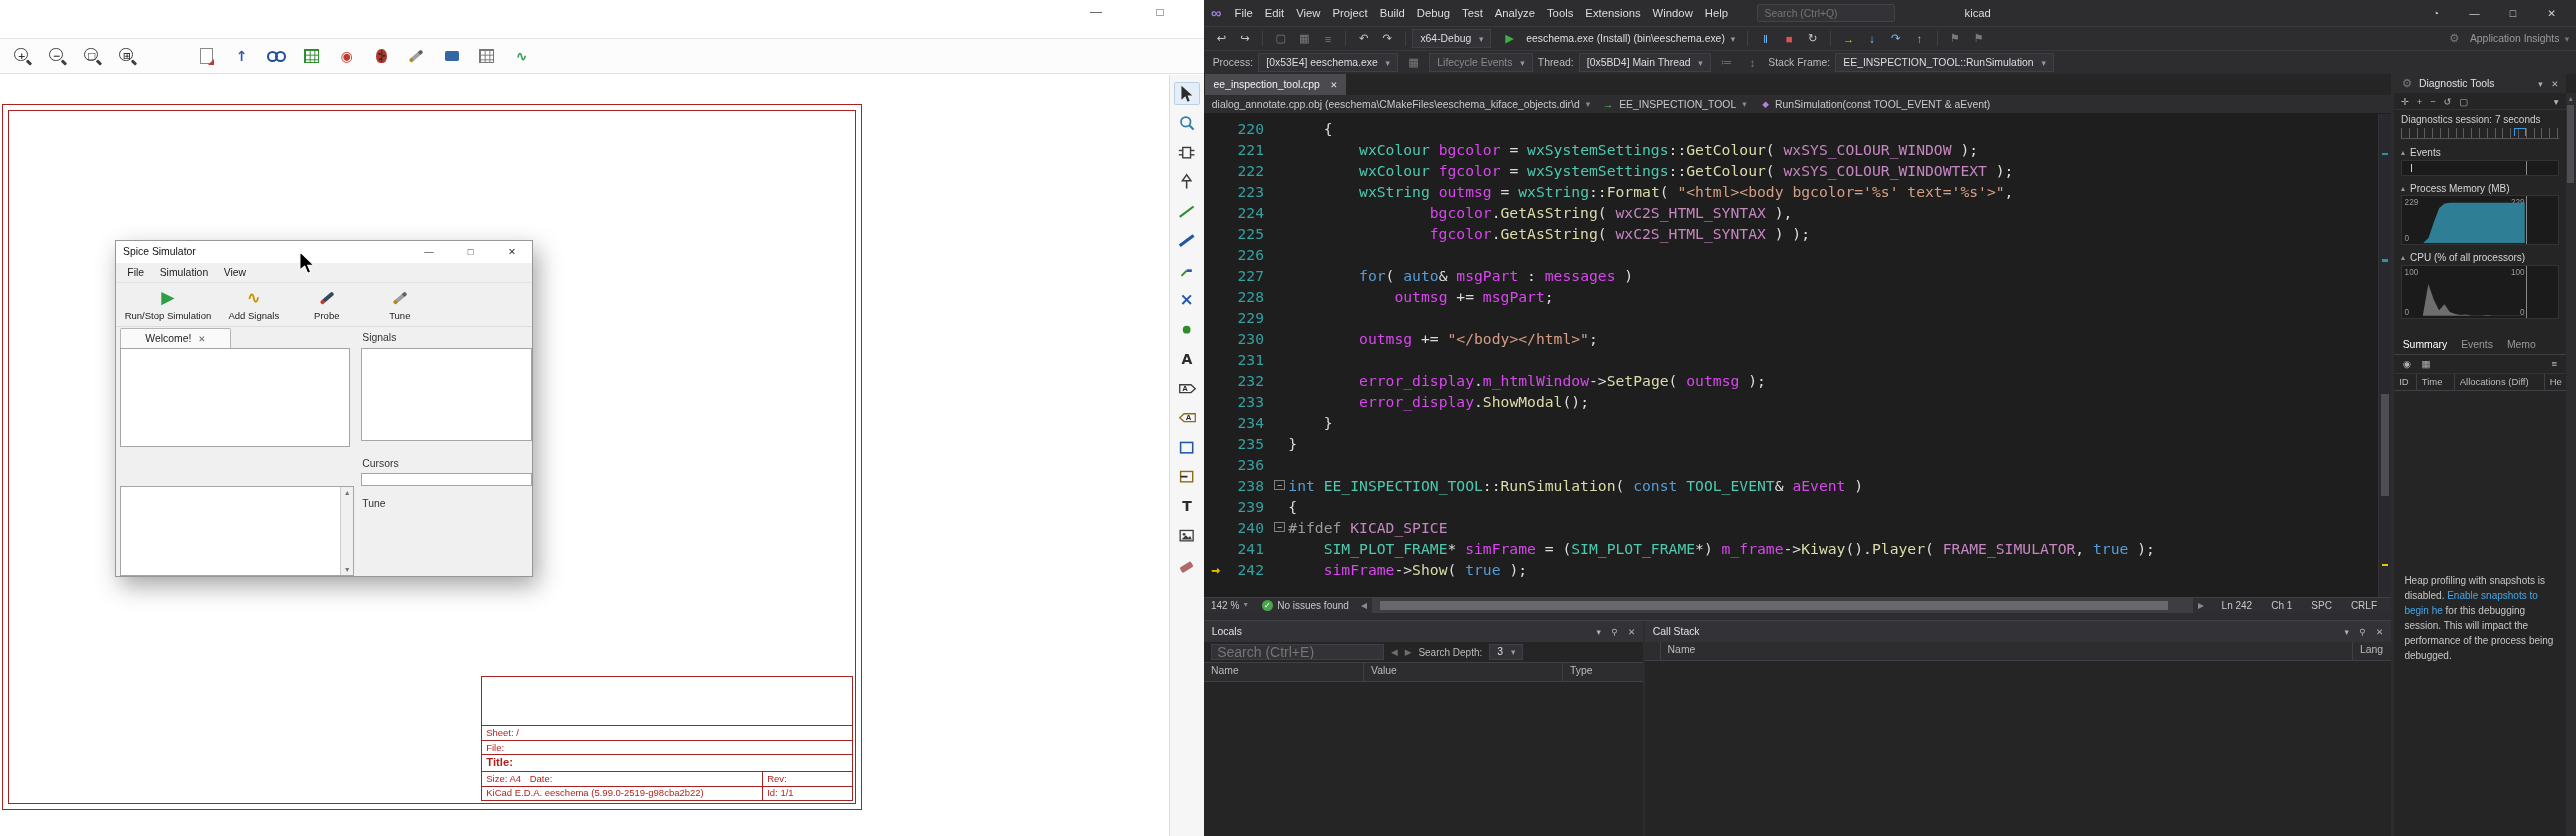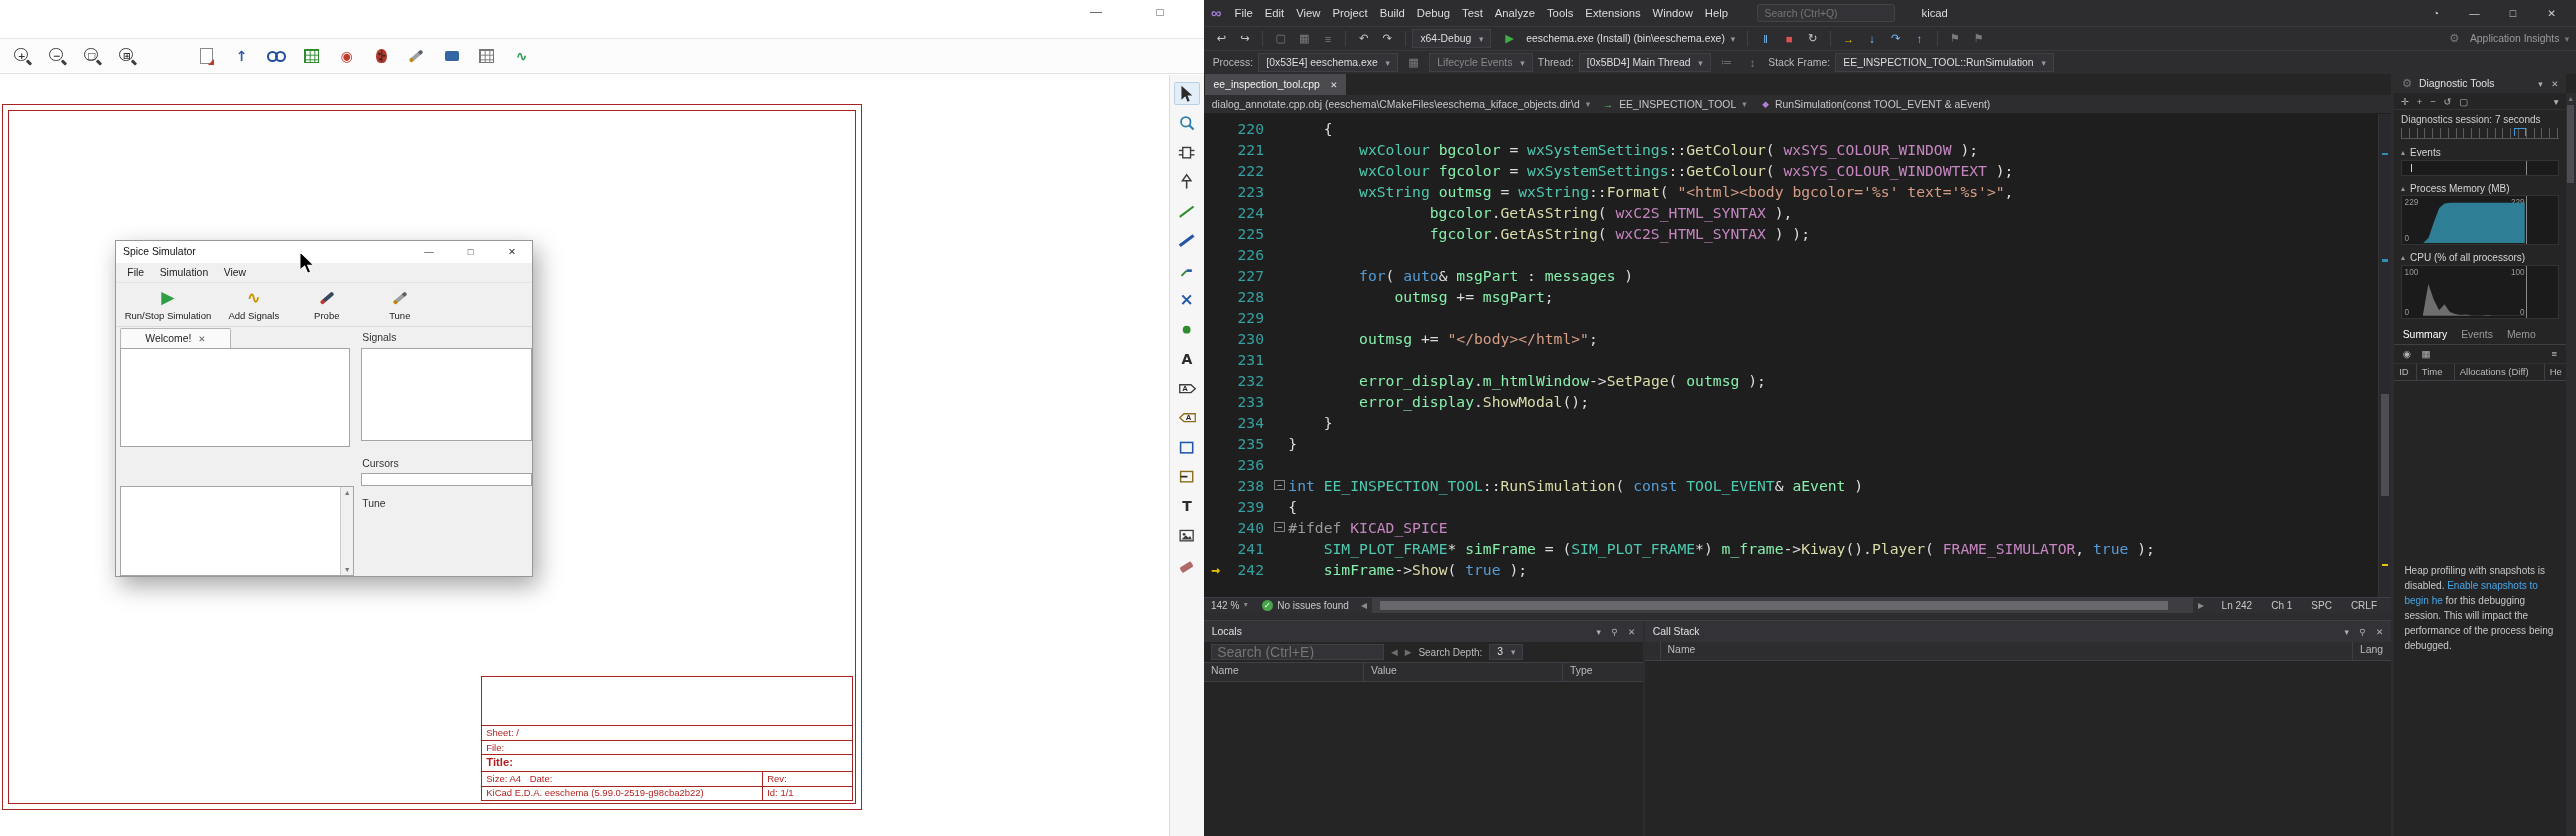--- a/index.html
+++ b/index.html
@@ -76,21 +76,21 @@
 
 
 .cursor{position:absolute;left:299px;top:251px;z-index:99}
 
 
 .vs{position:absolute;left:1204px;top:0;width:1372px;height:836px;background:#2d2d30;color:#ccc;font-size:11.3px}
 .vs-title{height:26px;display:flex;align-items:center;padding:0 7px}
 .vs-logo{color:#9f7cdb;font-weight:bold;font-size:14.7px;margin-right:7px}
 .vs-menu span{padding:2.6px 6px;color:#ddd;font-size:11.3px}
 .vs-search{margin-left:22.5px;width:138px;height:18px;background:#333337;border:0.9px solid #434346;border-radius:1.7px;color:#9a9a9a;font-size:10.4px;padding:0 7px;font-family:"Liberation Sans",sans-serif}
-.vs-wintitle{margin-left:27px;color:#ddd}
+.vs-wintitle{margin-left:70px;color:#ddd}
 .vs-titler{margin-left:auto;display:flex;align-items:center;gap:3.5px}
 .vwb{width:35px;height:24px;display:flex;align-items:center;justify-content:center;color:#ccc;font-size:10.4px}
 .vs-toolbar{height:24px;display:flex;align-items:center;gap:2.6px;padding:0 7px;border-top:0.9px solid #3a3a3e}
 .vico{width:21px;height:19px;display:flex;align-items:center;justify-content:center;color:#c8c8c8;font-size:11.3px}
 .vico.dim{color:#7a7a7a}
 .vico.blue{color:#75beff}.vico.red{color:#e05252}.vico.green{color:#3fae46}.vico.yellow{color:#e8c500}
 .vsep{width:0.9px;height:15.6px;background:#3f3f46;margin:0 4.3px}
 .vdd{height:19px;display:flex;align-items:center;gap:7.8px;padding:0 7px;background:#333337;border:0.9px solid #3f3f46;color:#ddd;font-size:10.4px;white-space:nowrap}
 .vdd .caret{color:#999;font-size:8.7px}
 .startbtn{display:flex;align-items:center;gap:6px;padding:0 5.2px;color:#ddd;font-size:10.4px;white-space:nowrap}
@@ -110,21 +110,21 @@
 .ebc .garrow{color:#5eb85e;font-weight:bold}
 .ebc .cube{color:#b180d7;font-size:8.7px}
 
 .code{flex:1;position:relative;background:#1e1e1e;overflow:hidden;font-family:"DejaVu Sans Mono",monospace;font-size:14.7px;padding-top:3.5px}
 .code-line{display:flex;height:21px;line-height:21px;white-space:pre}
 .glyph{width:24px;flex:none;text-align:center;color:#e8c500;font-weight:bold}
 .lnum{width:43px;flex:none;text-align:right;color:#35a0a0;padding-right:7px}
 .fold{width:17.3px;flex:none;display:flex;align-items:center;justify-content:center}
 .foldbox{display:inline-block;width:10.4px;height:10.4px;border:0.9px solid #808080;color:#c5c5c5;font:8.7px/8.7px "DejaVu Sans Mono",monospace;text-align:center;background:#1e1e1e}
 .ltext{flex:1}
-.tok-k{color:#569cd6}.tok-t{color:#4ec9b0}.tok-f{color:#dcdcaa}.tok-v{color:#86efac}
+.tok-k{color:#569cd6}.tok-t{color:#4ec9b0}.tok-f{color:#dcdcaa}.tok-v{color:#d946ef}
 .tok-m{color:#c586c0}.tok-s{color:#d69d85}.tok-p{color:#dcdcdc}.tok-c{color:#9b9b9b}
 .vscroll{position:absolute;right:0;top:0;bottom:0;width:13px;background:#2a2a2e;border-left:0.9px solid #333}
 .vthumb{position:absolute;left:1.7px;right:1.7px;top:58%;height:21%;background:#4d4d52}
 .vmark{position:absolute;left:2.6px;right:2.6px;height:2.6px}
 
 .escroll{height:15.6px;background:#2f2f33;display:flex;align-items:center;border-top:0.9px solid #3f3f46;font-size:10px;color:#c8c8c8}
 .ezoom{display:flex;align-items:flex-start;gap:4.3px;padding:0 7px}
 .okdot{width:11.3px;height:11.3px;border-radius:50%;background:#4aa54a;color:#fff;font-size:7.8px;display:flex;align-items:center;justify-content:center;margin:0 4.3px 0 7px}
 .etrack{flex:1;height:100%;background:#3e3e42;position:relative;margin:0 1.7px}
 .ethumb{position:absolute;top:2.6px;bottom:2.6px;left:1%;width:96%;background:#68686c}
@@ -158,21 +158,21 @@
 .dsel{position:absolute;right:33px;top:0;width:12px;height:7.8px;border:1.7px solid #3a96dd;border-bottom:none}
 .dsec{display:flex;align-items:center;gap:5.2px;padding:3.5px 7px 1.7px;color:#d6d6d6;font-size:10px}
 .dsec .tri{color:#999;font-size:7.8px}
 .dstrip{height:15.6px;margin:0 7px 3.5px;background:#1b1b1c;border:0.9px solid #333;position:relative}
 .dstrip::before{content:"";position:absolute;left:8.7px;top:2.6px;bottom:2.6px;width:1.7px;background:#cfcfcf}
 .dstrip::after{content:"";position:absolute;right:31px;top:0;bottom:0;width:0.9px;background:#8a8a8a}
 .dchart{position:relative;height:50px;margin:0 7px 3.5px;background:#1b1b1c;border:0.9px solid #333}
 .dchart svg{position:absolute;left:21px;top:3.5px}
 .dlab{position:absolute;font-size:8.2px;color:#9a9a9a}
 .cline{position:absolute;top:0;bottom:0;width:0.9px;background:#8a8a8a}
-.dtabs{display:flex;gap:14px;padding:4.3px 8.7px 3.5px;border-bottom:0.9px solid #3f3f46;color:#999;font-size:10.4px;margin-top:6px}
+.dtabs{display:flex;gap:14px;padding:4.3px 8.7px 3.5px;border-bottom:0.9px solid #3f3f46;color:#999;font-size:10.4px;margin-top:16px}
 .dtabs span:first-child{color:#fff}
 .diconrow{height:19px;display:flex;align-items:center;gap:10.4px;padding:0 8.7px;color:#b0b0b0;font-size:9.5px;border-bottom:0.9px solid #333}
 .dth{display:flex;font-size:9.5px;color:#bbb;border-bottom:0.9px solid #3f3f46}
 .dth span{padding:2.6px 5.2px;border-right:0.9px solid #3f3f46;white-space:nowrap;overflow:hidden}
 .dmsg{margin:182px 10.4px 0;font-size:10px;color:#c8c8c8;line-height:1.5}
 .dlink{color:#46a6e8}
 .diag-scroll{position:absolute;right:0;top:19px;bottom:0;width:10.4px;background:#2d2d30;display:flex;flex-direction:column;align-items:center;padding-top:1.7px;font-size:7px;color:#777}
 .diag-thumb{width:7px;height:78px;background:#4d4d52;margin-top:3.5px}
 </style>
 </head>

